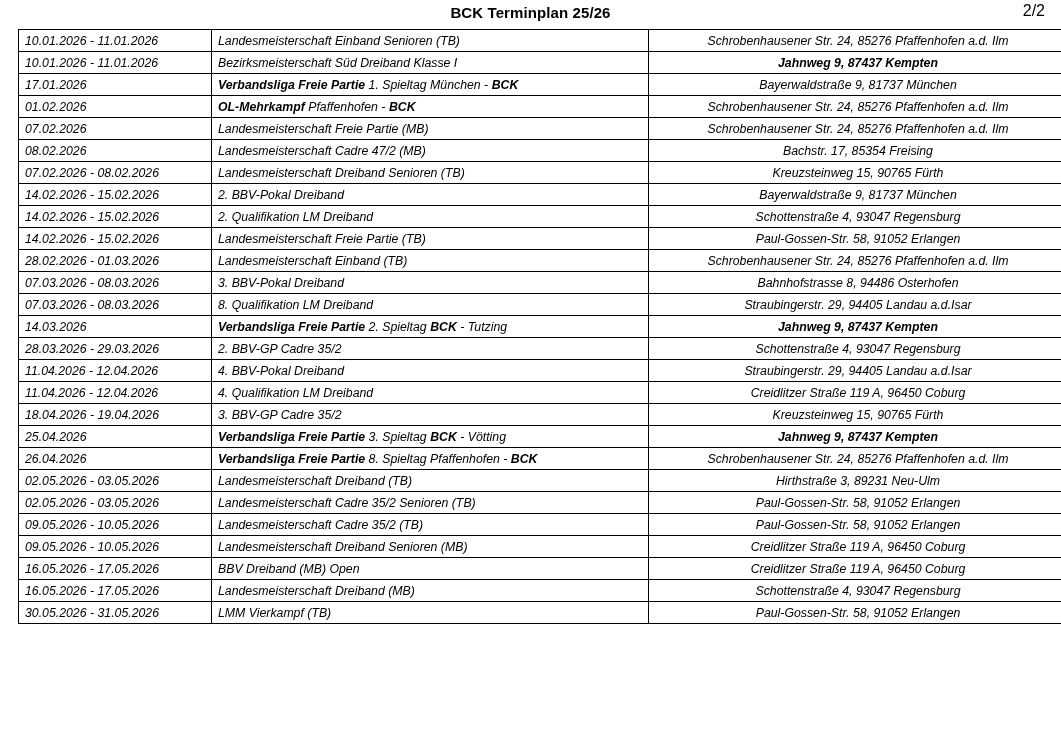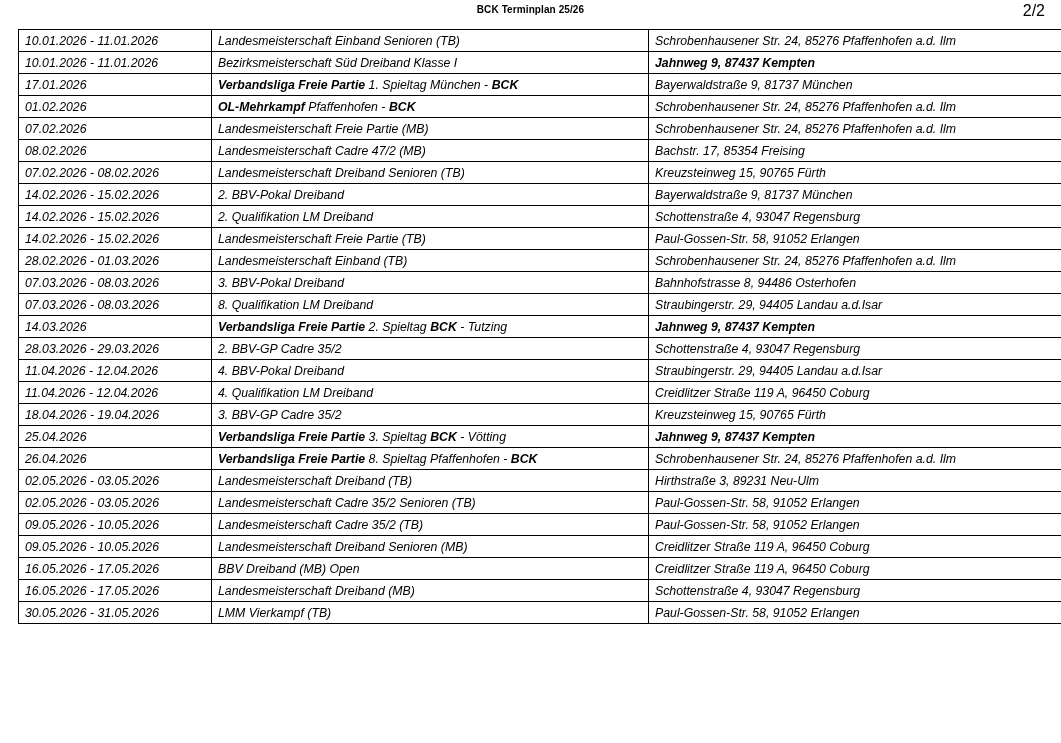--- a/index.html
+++ b/index.html
@@ -18,21 +18,21 @@
   .page-header {
     position: relative;
     height: 26px;
   }
   .doc-title {
     position: absolute;
     left: 0;
     right: 0;
     top: 4px;
     text-align: center;
-    font-size: 10px;
+    font-size: 15px;
     font-weight: bold;
     letter-spacing: 0.1px;
   }
   .page-num {
     position: absolute;
     right: 16px;
     top: 2px;
     font-size: 16px;
     font-weight: normal;
   }
@@ -49,21 +49,21 @@
     height: 21px;
     padding: 0 0 0 6px;
     font-size: 12.3px;
     line-height: 14px;
     white-space: nowrap;
     overflow: hidden;
     vertical-align: middle;
   }
   td.col-date { width: 186px; }
   td.col-event { width: 430px; }
-  td.col-venue { width: 406px; }
+  td.col-venue { width: 406px; text-align: center; }
   .b { font-weight: bold; }
 </style>
 </head>
 <body>
 
 <div class="page-header">
   <div class="doc-title">BCK Terminplan 25/26</div>
   <div class="page-num">2/2</div>
 </div>
 

